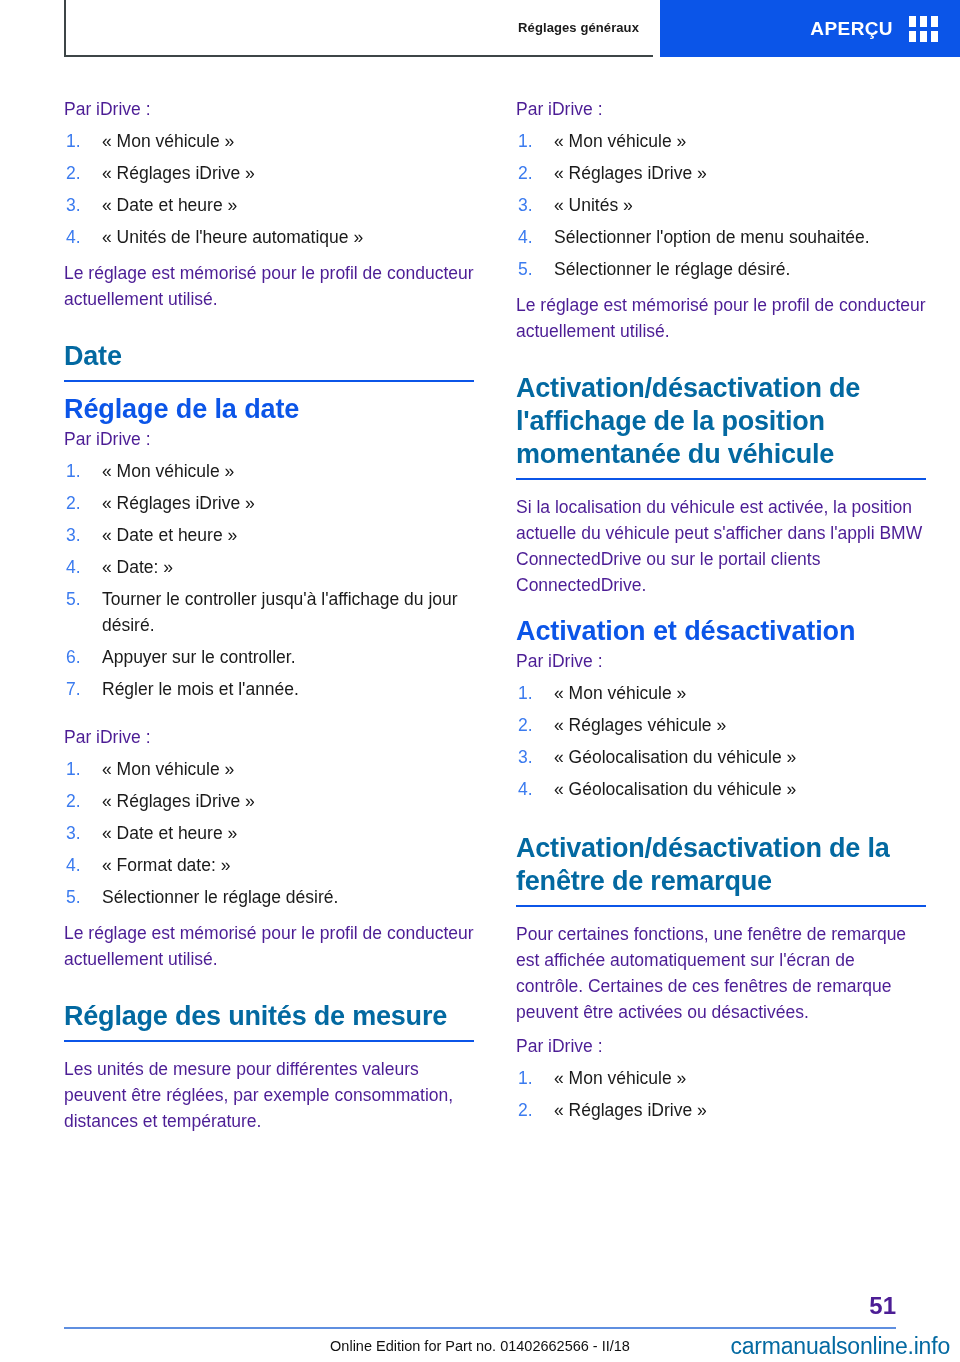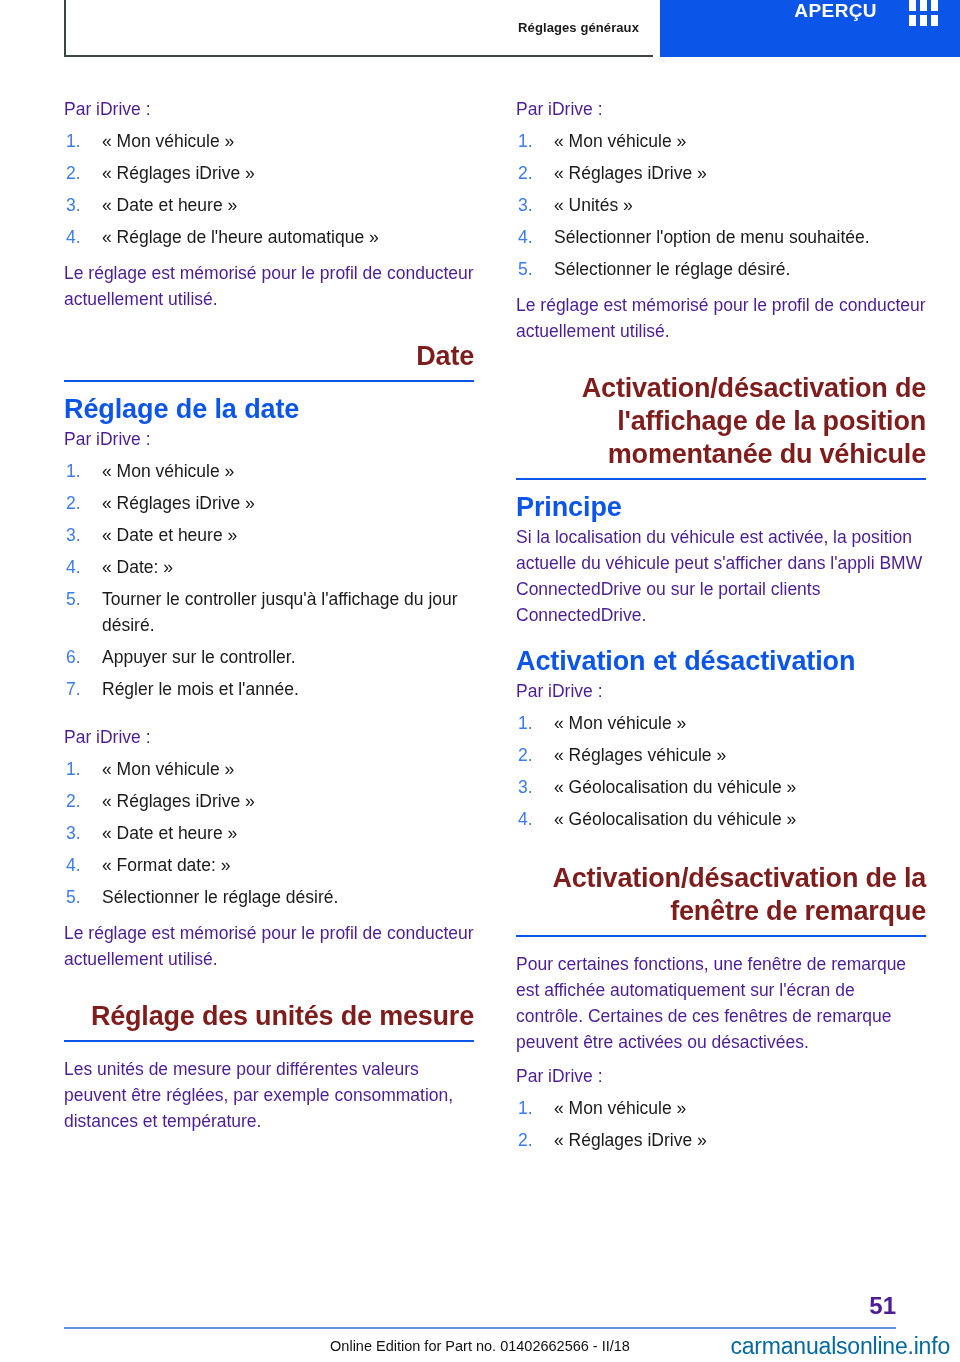--- a/index.html
+++ b/index.html
@@ -21,22 +21,22 @@
     background:#ffffff;
     display:flex; align-items:center; justify-content:flex-end;
     padding-right:14px;
   }
   .header-chapter-label {
     font-size:13px; font-weight:bold; color:#1a1a1a; letter-spacing:.1px;
   }
   .header-tab {
     position:absolute; left:660px; top:0; width:300px; height:57px;
     background:#0b55e8;
-    display:flex; justify-content:flex-end;
-    padding-right:22px; gap:32px;
+    display:flex; align-items:center; justify-content:flex-end;
+    padding-right:22px; gap:16px;
   }
   .header-tab-label {
     font-size:19px; font-weight:bold; color:#ffffff; letter-spacing:.4px;
   }
   .grid-icon { display:grid; grid-template-columns:repeat(3,7px); grid-template-rows:repeat(2,11px); gap:4px; }
   .grid-icon i { display:block; background:#ffffff; }
 
   
   .col { position:absolute; top:96px; width:410px; }
   .col-left  { left:64px; }
@@ -56,24 +56,24 @@
     position:relative; padding-left:38px;
     font-size:17.5px; line-height:26px; color:#1a1a1a;
     margin-bottom:6px;
   }
   ol.steps li .num {
     position:absolute; left:2px; top:0;
     color:#3b7bef; font-size:17.5px; line-height:26px;
   }
 
   h1.sec {
-    color:#7f1d1d; font-size:27px; line-height:33px; font-weight:bold;
+    color:#0369a1; font-size:27px; line-height:33px; font-weight:bold;
     letter-spacing:-.2px;
     border-bottom:2px solid #0b55e8;
-    padding-bottom:7px; margin-bottom:14px;text-align:right;
+    padding-bottom:7px; margin-bottom:14px;
   }
   h2.sub {
     color:#0b55e8; font-size:27px; line-height:27px; font-weight:bold;
     margin-bottom:3px; letter-spacing:-.1px;
   }
 
   
   .footer { position:absolute; left:0; bottom:0; width:960px; height:90px; }
   .footer-rule {
     position:absolute; left:64px; bottom:33px; width:832px; height:2px;
@@ -114,21 +114,21 @@
     </div>
   </div>
 
   <div class="col col-left">
 
     <div class="para tight">Par iDrive :</div>
     <ol class="steps">
       <li><span class="num">1.</span><span>« Mon véhicule »</span></li>
       <li><span class="num">2.</span><span>« Réglages iDrive »</span></li>
       <li><span class="num">3.</span><span>« Date et heure »</span></li>
-      <li><span class="num">4.</span><span>« Réglage de l'heure automatique »</span></li>
+      <li><span class="num">4.</span><span>« Unités de l'heure automatique »</span></li>
     </ol>
     <div class="para">Le réglage est mémorisé pour le profil de conducteur actuellement utilisé.</div>
 
     <div class="spacer-20"></div>
 
     <h1 class="sec">Date</h1>
 
     <h2 class="sub">Réglage de la date</h2>
     <div class="para tight">Par iDrive :</div>
     <ol class="steps">
@@ -169,21 +169,20 @@
       <li><span class="num">3.</span><span>« Unités »</span></li>
       <li><span class="num">4.</span><span>Sélectionner l'option de menu souhaitée.</span></li>
       <li><span class="num">5.</span><span>Sélectionner le réglage désiré.</span></li>
     </ol>
     <div class="para">Le réglage est mémorisé pour le profil de conducteur actuellement utilisé.</div>
 
     <div class="spacer-20"></div>
 
     <h1 class="sec">Activation/désactivation de l'affichage de la position momentanée du véhicule</h1>
 
-    <h2 class="sub">Principe</h2>
     <div class="para">Si la localisation du véhicule est activée, la position actuelle du véhicule peut s'afficher dans l'appli BMW ConnectedDrive ou sur le portail clients ConnectedDrive.</div>
 
     <div class="spacer-12"></div>
 
     <h2 class="sub">Activation et désactivation</h2>
     <div class="para tight">Par iDrive :</div>
     <ol class="steps">
       <li><span class="num">1.</span><span>« Mon véhicule »</span></li>
       <li><span class="num">2.</span><span>« Réglages véhicule »</span></li>
       <li><span class="num">3.</span><span>« Géolocalisation du véhicule »</span></li>

